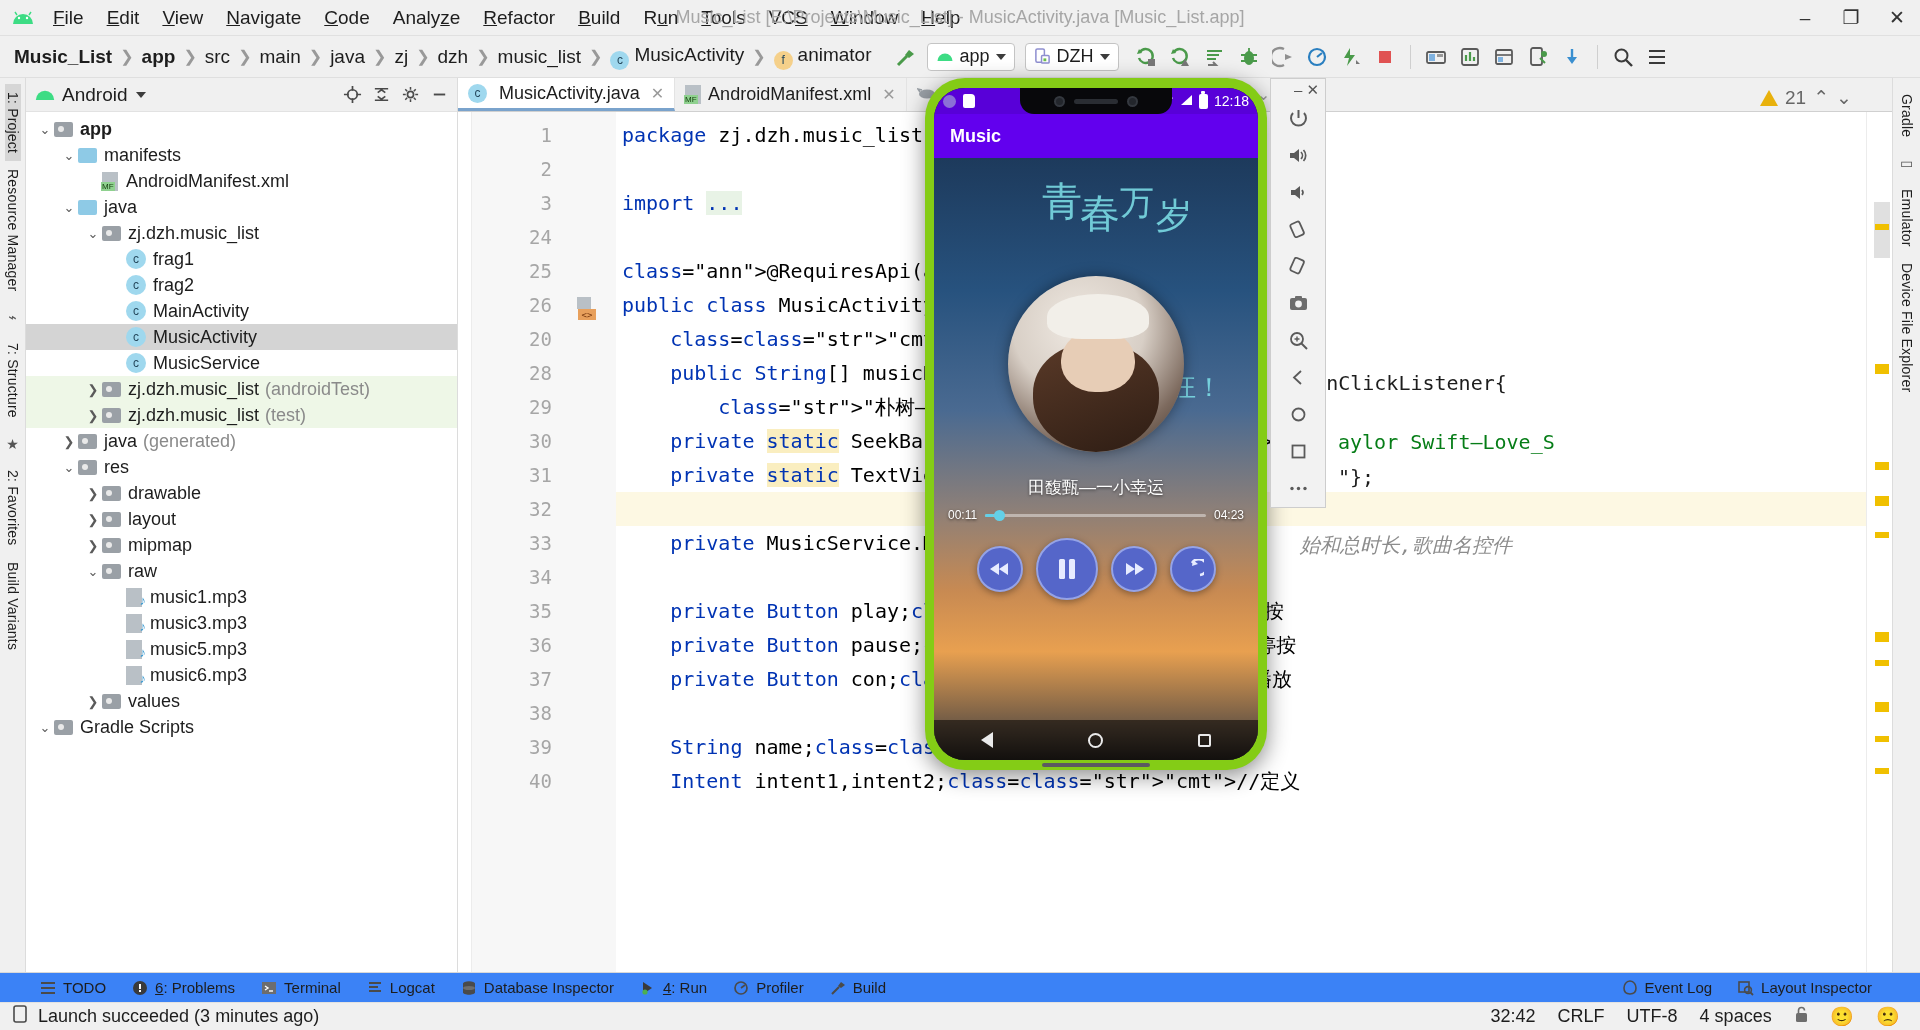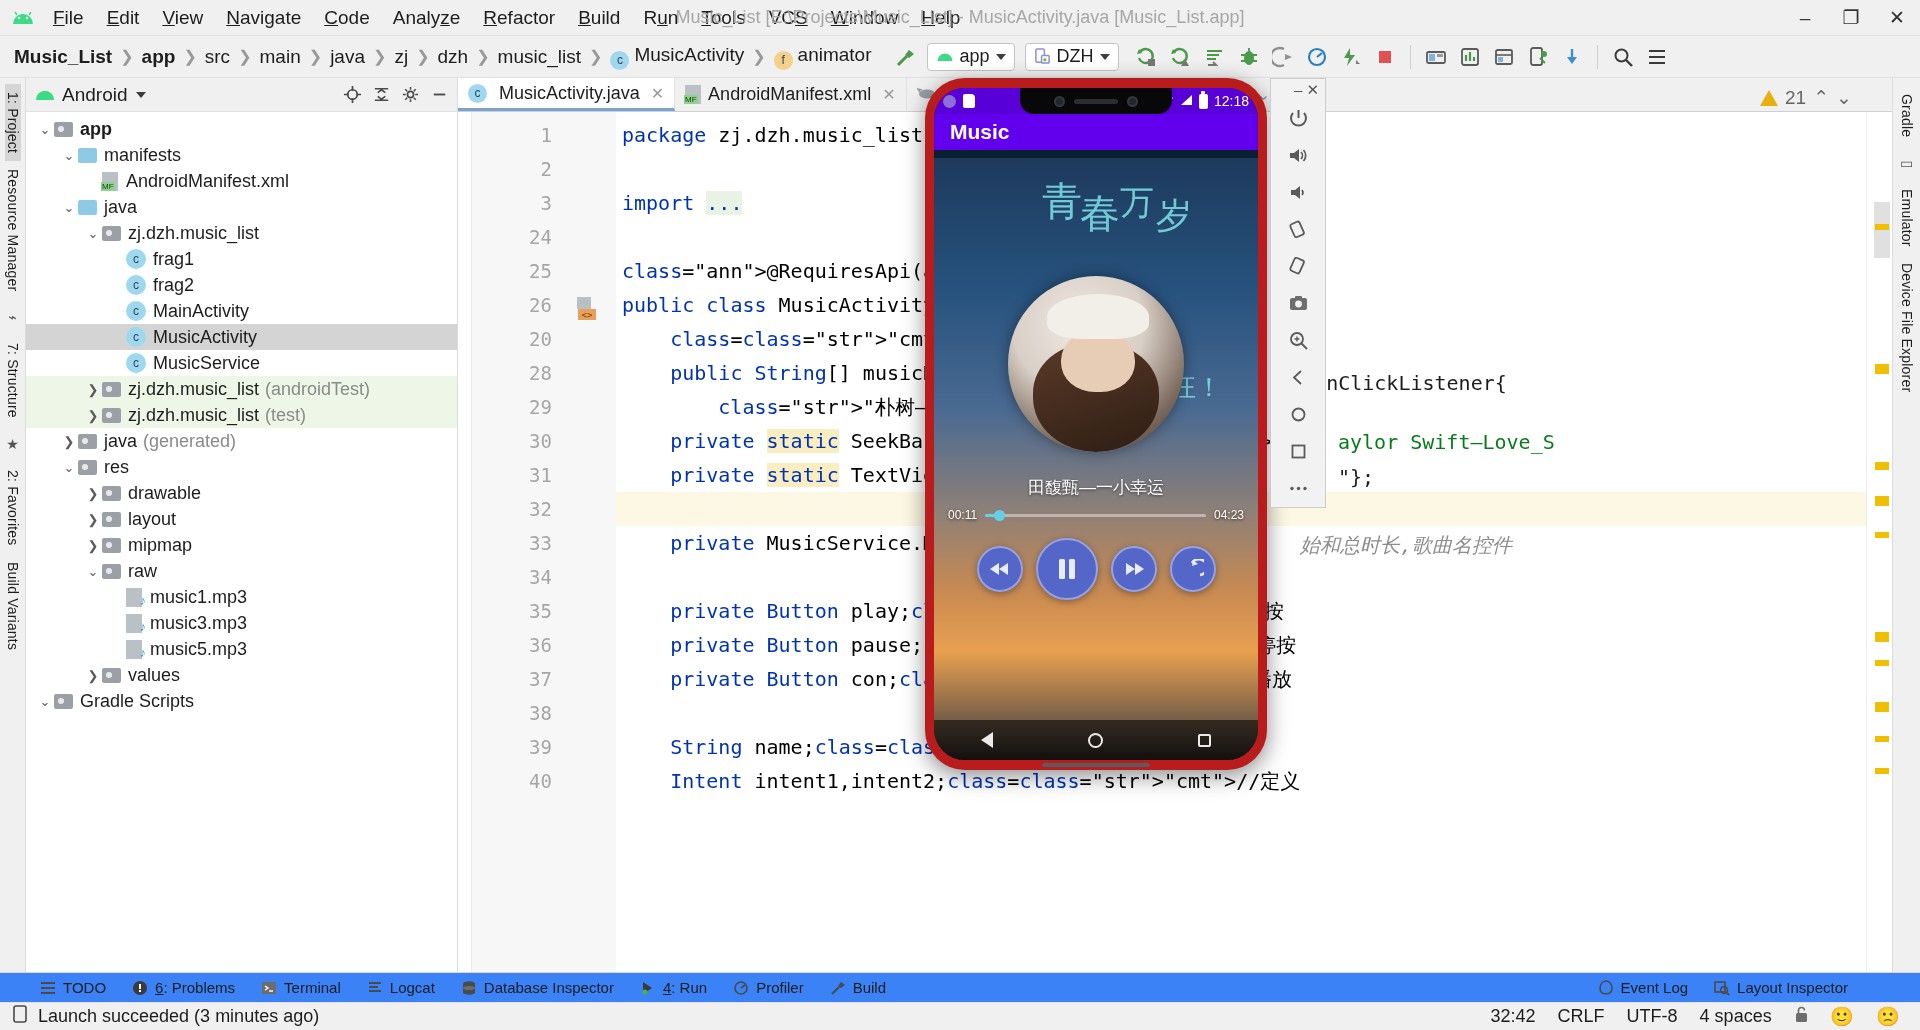--- a/index.html
+++ b/index.html
@@ -118,21 +118,21 @@
   .warn-tri { width:0;height:0;border-left:9px solid transparent;
     border-right:9px solid transparent;border-bottom:16px solid #e8b10c; }
   
   .rrail { width:28px; background:#f0f0f0; border-left:1px solid #dcdcdc;
     display:flex; flex-direction:column; align-items:center; padding-top:8px; }
 
   
   .emu { position:absolute; left:925px; top:70px; width:350px; height:710px;
     z-index:40; }
   .phone { position:absolute; left:0; top:8px; width:342px; height:692px;
-    background:#b91c1c; border-radius:40px; box-shadow:0 6px 22px rgba(0,0,0,.45);
+    background:#84cc16; border-radius:40px; box-shadow:0 6px 22px rgba(0,0,0,.45);
     padding:10px 9px; }
   .screen { width:100%; height:100%; border-radius:31px; overflow:hidden;
     position:relative; background:#0b1f33; }
   .notch { position:absolute; left:50%; transform:translateX(-50%); top:0;
     width:152px; height:26px; background:#08080b; border-radius:0 0 14px 14px;
     z-index:5; display:flex; align-items:center; justify-content:center; gap:9px;}
   .cam { width:11px;height:11px;border-radius:50%;background:#23262c;
     border:2px solid #34383f; }
   .speaker { width:44px;height:5px;border-radius:3px;background:#2a2d33; }
   .statusbar { height:26px; background:#5800d8; display:flex; align-items:center;
@@ -140,22 +140,22 @@
   .sb-left { display:flex; gap:7px; align-items:center; }
   .sb-dot { width:13px;height:13px;border-radius:50%;
     background:#8b6fd6; }
   .sb-sd { width:12px;height:14px;background:#fff;border-radius:2px 4px 2px 2px;}
   .sb-right { margin-left:auto; display:flex; gap:6px; align-items:center;
     font-size:14px; }
   .sb-batt { width:9px;height:15px;background:#fff;border-radius:2px;
     position:relative; }
   .sb-batt:before{content:'';position:absolute;top:-3px;left:2.5px;width:4px;
     height:3px;background:#fff;border-radius:1px;}
-  .appbar { height:36px; background:#6200ee; display:flex; align-items:center;
-    padding:0 16px; color:#fff; font-size:21px; font-weight:bold; }
+  .appbar { height:44px; background:#6200ee; display:flex; align-items:center;
+    padding:0 16px; color:#fff; font-size:18px; font-weight:bold; }
   .content { position:absolute; left:0; right:0; top:70px; bottom:0;
     background:linear-gradient(180deg,#1d3a5c 0%,#27527e 22%,#4a6a91 42%,
       #8b7f79 58%,#c88a52 72%,#e8a050 82%,#6f5a46 94%,#2a2420 100%); }
   .cover { position:absolute; left:50%; transform:translateX(-50%); top:118px;
     width:176px; height:176px; border-radius:50%; overflow:hidden;
     background:radial-gradient(circle at 40% 28%, #efe9e2 0%, #d8cfc6 40%,
       #7d6a5e 72%, #3b3028 100%); box-shadow:0 0 14px rgba(0,0,0,.4); }
   .cover-hair { position:absolute; left:14%; top:38%; width:72%; height:62%;
     background:linear-gradient(160deg,#5a3a28,#2e1d14);
     border-radius:46% 46% 50% 50%; }
@@ -200,21 +200,21 @@
   .emubar-top { width:100%; height:26px; display:flex; justify-content:flex-end;
     align-items:center; gap:4px; padding-right:6px; font-size:15px; color:#555; }
   .ebtn { width:38px;height:38px; display:flex; align-items:center;
     justify-content:center; color:#5a5a5a; margin:3px 0; border-radius:4px; }
 
   
   .toolbar-bot { height:30px; background:#3b82f6; border-top:1px solid #d8d8d8;
     display:flex; align-items:center; padding-left:40px; gap:26px; font-size:15px;text-align:center;}
   .tw { display:flex; align-items:center; gap:7px; color:#1d1d1d; }
   .tw .u { text-decoration:underline; }
-  .tw-right { margin-left:auto; display:flex; gap:26px; padding-right:72px; }
+  .tw-right { margin-left:auto; display:flex; gap:26px; padding-right:48px; }
   .statbar { height:28px; background:#f0f0f0; display:flex; align-items:center;
     padding:0 12px; font-size:18px; border-top:1px solid #e2e2e2; }
   .stat-right { margin-left:auto; display:flex; gap:22px; align-items:center;
     padding-right:8px; }
 </style>
 </head>
 <body>
 
 <div class="titlebar">
   <span class="logo-android">
@@ -528,20 +528,25 @@
         </div>
         <div class="row" style="padding-left: 82px;">
           <span class="arrow none"></span>
           <span class="fileic mp3"></span>
           <span>music3.mp3</span>
         </div>
         <div class="row" style="padding-left: 82px;">
           <span class="arrow none"></span>
           <span class="fileic mp3"></span>
           <span>music5.mp3</span>
+        </div>
+        <div class="row" style="padding-left: 82px;">
+          <span class="arrow none"></span>
+          <span class="fileic mp3"></span>
+          <span>music6.mp3</span>
         </div>
         <div class="row" style="padding-left: 58px;">
           <span class="arrow">❯</span>
           <span class="fold gray"></span>
           <span>values</span>
         </div>
         <div class="row" style="padding-left: 10px;">
           <span class="arrow">⌄</span>
           <span class="fold gray"></span>
           <span>Gradle Scripts</span>

